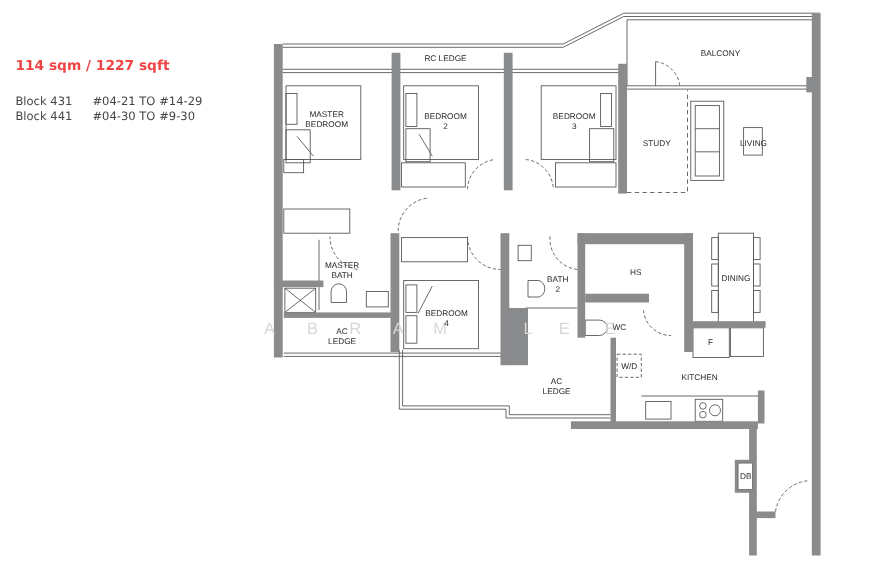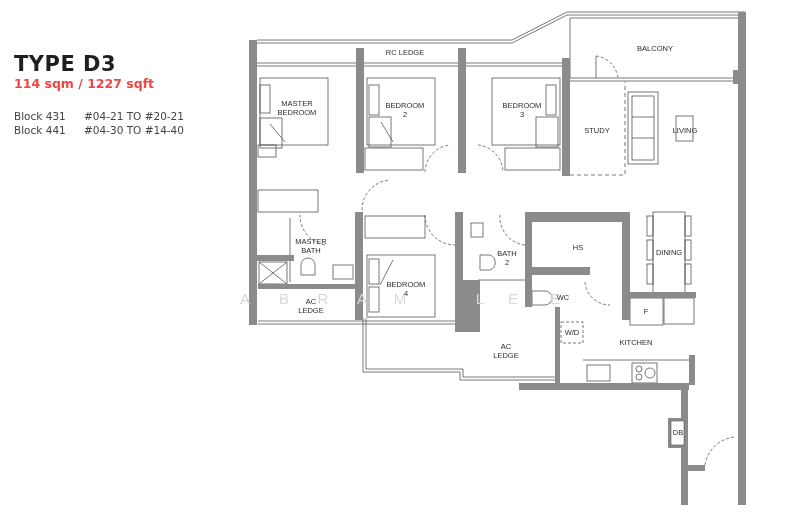--- a/index.html
+++ b/index.html
@@ -10,28 +10,27 @@
   .units { margin-top:18px; font-family:"DejaVu Sans", sans-serif; font-size:10.5px; color:#444; line-height:14px; }
   .units .row span.blk { display:inline-block; width:70px; }
   svg.plan { position:absolute; left:0; top:0; }
   .lbl { font-family:"Liberation Sans", sans-serif; font-size:7.5px; fill:#2a2a2a; text-anchor:middle; }
   .wm { font-family:"Liberation Sans", sans-serif; font-size:15px; fill:#d8d8d8; text-anchor:middle; }
 </style>
 </head>
 <body>
 
 <div class="info">
-  <h1 class="type-title">TYPE D3</h1>
   <div class="area">114 sqm / 1227 sqft</div>
   <div class="units">
     <div class="row">
-      <span class="blk">Block 431</span><span>#04-21 TO #20-21</span>
+      <span class="blk">Block 431</span><span>#04-21 TO #14-29</span>
     </div>
     <div class="row">
-      <span class="blk">Block 441</span><span>#04-30 TO #14-40</span>
+      <span class="blk">Block 441</span><span>#04-30 TO #9-30</span>
     </div>
   </div>
 </div>
 
 <svg class="plan" width="800" height="514" viewBox="0 0 800 514">
   <g fill="none" stroke="#555" stroke-width="0.8">
 
     <polyline points="257,40 512,40 567,12 745,12"></polyline>
     <polyline points="257,43 512,43 567,15 742,15"></polyline>
     <line x1="257" y1="63" x2="567" y2="63"></line>

